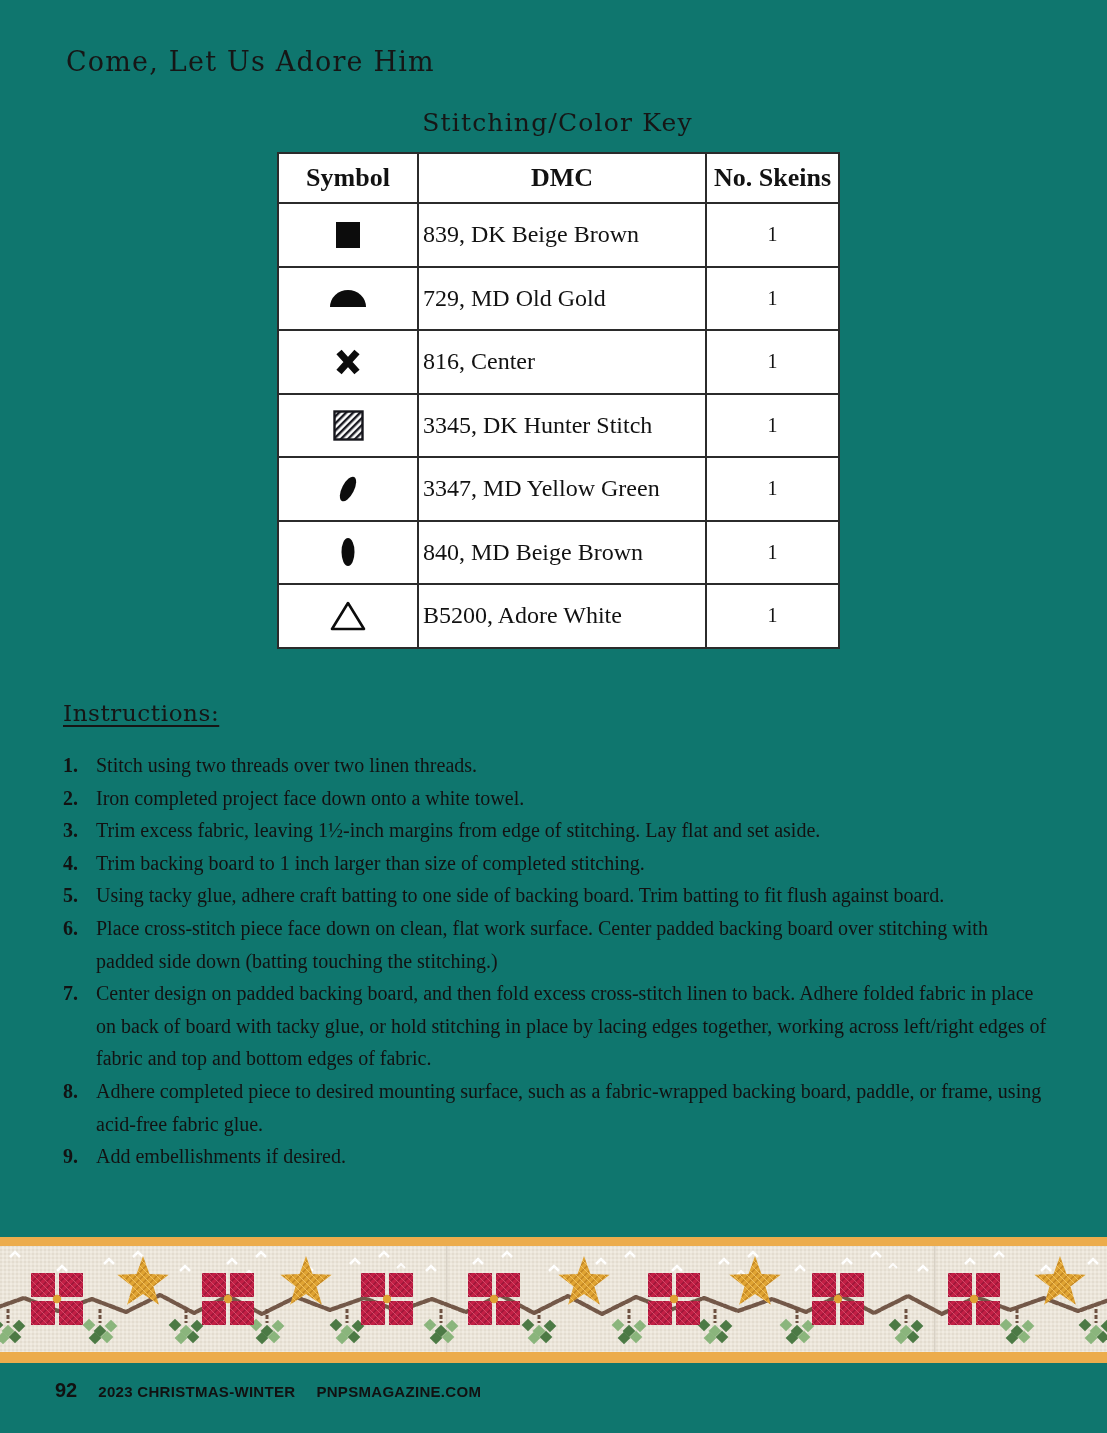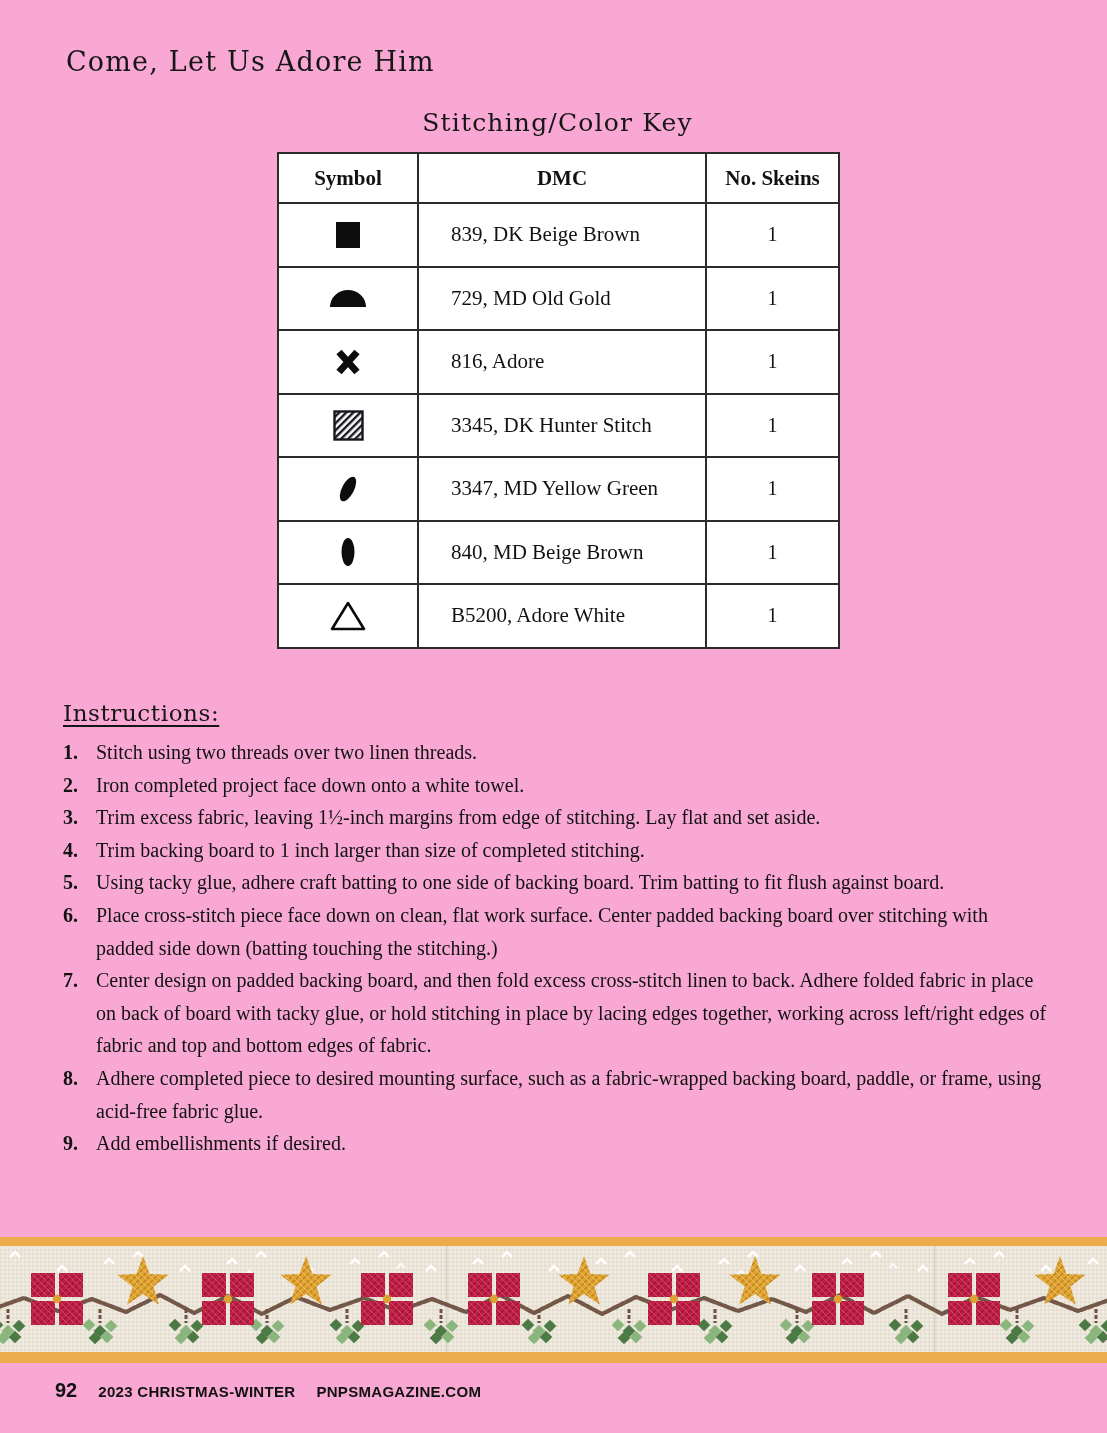--- a/index.html
+++ b/index.html
@@ -1,38 +1,38 @@
 <!DOCTYPE html>
 <html><head>
 <meta charset="utf-8">
 <style>
   html,body{margin:0;padding:0;background:#ffffff;}
-  .page{position:relative;width:1107px;height:1433px;background:#f9a8d4;
+  .page{position:relative;width:1107px;height:1433px;background:#0f766e;
         font-family:"Liberation Serif",serif;color:#121212;overflow:hidden;}
 
   
   .script{font-family:"DejaVu Serif",serif;letter-spacing:1.2px;font-weight:400;color:#161616;}
 
   .page-title{position:absolute;left:66px;top:46px;font-size:27px;}
   .key-heading{position:absolute;left:277px;top:108px;width:561px;text-align:center;font-size:25px;}
 
   .key-table{position:absolute;left:277px;top:152px;width:561px;
              border-collapse:collapse;table-layout:fixed;}
   .key-table col.c1{width:140px;} .key-table col.c2{width:288px;} .key-table col.c3{width:133px;}
   .key-table th,.key-table td{border:2px solid #2b2b2b;background:#fff;}
-  .key-table th{height:46px;font-size:21px;font-weight:bold;text-align:center;}
+  .key-table th{height:46px;font-size:26px;font-weight:bold;text-align:center;}
   .key-table td{height:59.5px;}
   .key-table td.sym{text-align:center;vertical-align:middle;}
   .key-table td.sym svg{vertical-align:middle;}
-  .key-table td.dmc{font-size:21px;padding-left:32px;font-family:Liberation Serif, serif;}
+  .key-table td.dmc{font-size:24px;padding-left:4px;font-family:Liberation Serif, serif;}
   .key-table td.skein{text-align:center;font-size:20px;}
 
   .instructions{position:absolute;left:63px;top:700px;width:985px;}
   .instr-heading{font-size:23px;letter-spacing:.6px;text-decoration:underline;
-                 text-underline-offset:4px;display:inline-block;}
+                 text-underline-offset:4px;margin-bottom:13px;display:inline-block;}
   .instr-list{margin-top:10px;}
   .instr-item{display:flex;font-size:20px;line-height:32.6px;}
   .instr-item .num{flex:0 0 33px;font-weight:bold;}
   .instr-item .txt{flex:1;}
 
   .border-band{position:absolute;left:0;top:1237px;width:1107px;height:126px;line-height:0;}
 
   .footer{position:absolute;left:55px;top:1379px;display:flex;align-items:baseline;gap:21px;
           font-family:"Liberation Sans",sans-serif;color:#111;}
   .footer .pn{font-size:20px;font-weight:700;}
@@ -73,21 +73,21 @@
           <td class="sym"><svg width="38" height="19" viewBox="0 0 38 19">
               <path d="M1,18 A18,17 0 0 1 37,18 Z" fill="#0c0c0c"></path>
             </svg></td>
           <td class="dmc">729, MD Old Gold</td>
           <td class="skein">1</td>
         </tr>
         <tr>
           <td class="sym"><svg width="26" height="26" viewBox="0 0 26 26">
               <path d="M4,3 L22,23 M22,3 L4,23" stroke="#0c0c0c" stroke-width="7"></path>
             </svg></td>
-          <td class="dmc">816, Adore</td>
+          <td class="dmc">816, Center</td>
           <td class="skein">1</td>
         </tr>
         <tr>
           <td class="sym"><svg width="31" height="31" viewBox="0 0 31 31">
               <defs>
                 <pattern id="hatchP" width="5" height="5" patternUnits="userSpaceOnUse" patternTransform="rotate(45)">
                   <rect width="5" height="5" fill="#ffffff"></rect>
                   <rect width="2.4" height="5" fill="#1a1a22"></rect>
                 </pattern>
               </defs>

